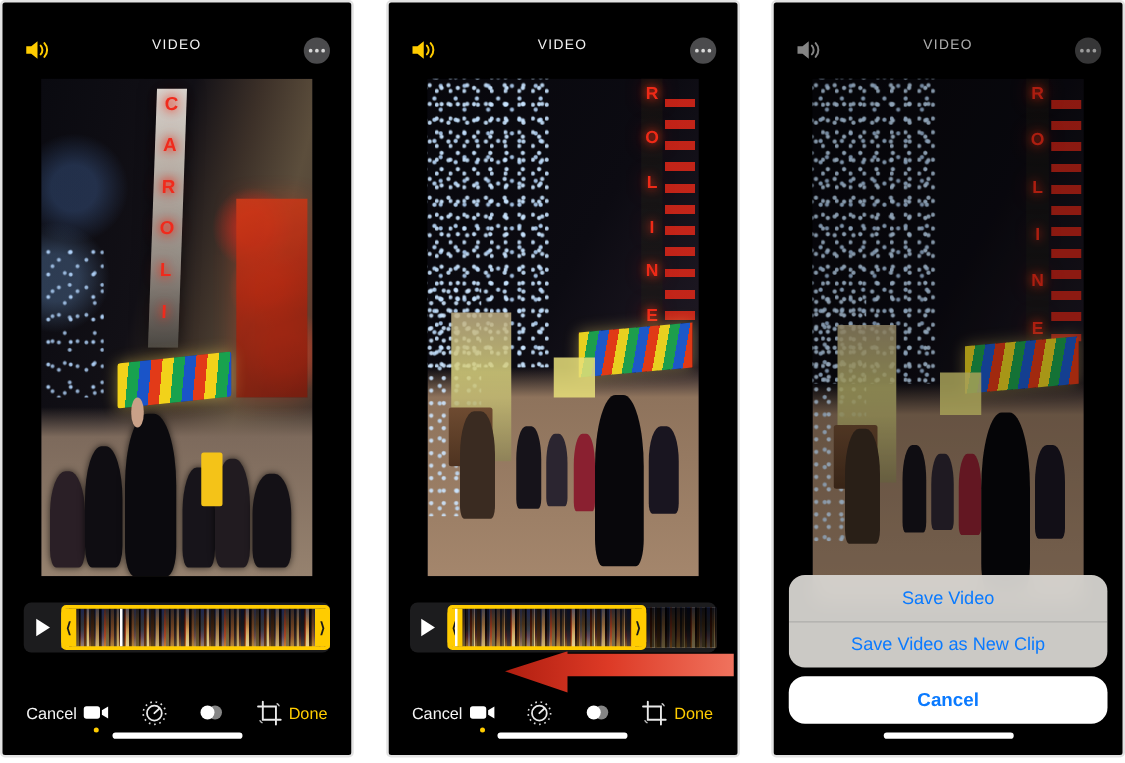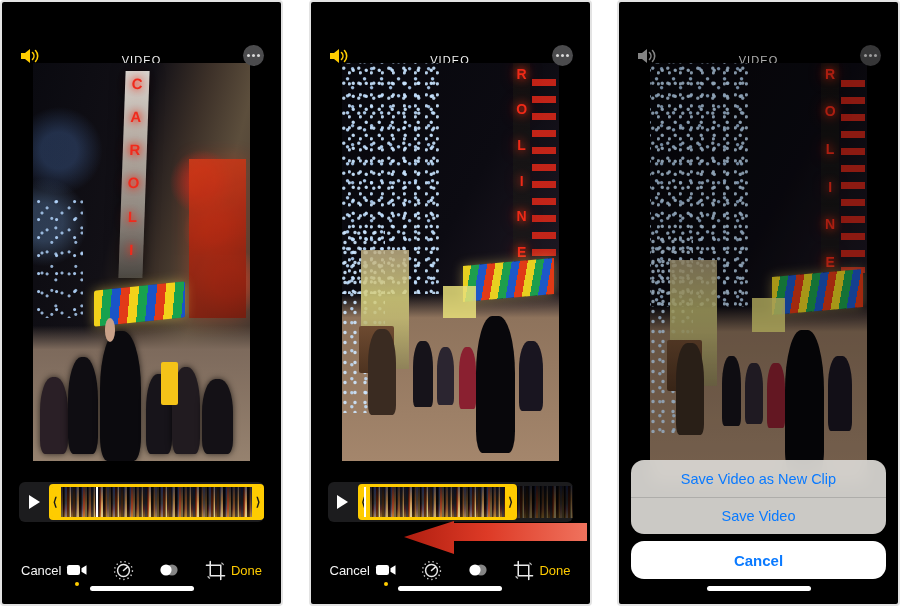--- a/index.html
+++ b/index.html
@@ -35,21 +35,21 @@
     border-radius: 2px;
     overflow: hidden;
   }
 
   
   .topbar {
     position: absolute;
     top: 25px; left: 0; right: 0;
     height: 36px;
     display: flex;
-    align-items: flex-end;
+    align-items: flex-start;
     justify-content: space-between;
     padding: 0 14px;
   }
   .speaker-icon { width: 24px; height: 20px; position: relative; display:block; }
   .speaker-icon svg { display: block; }
   .video-title {
     position: absolute; left: 0; right: 0;
     text-align: center;
     color: #f2f2f2;
     font-size: 11px;
@@ -686,22 +686,22 @@
             <i></i>
             <i></i>
             <i></i>
         </div>
       </div>
 
       <div class="dim-overlay"></div>
 
       <div class="action-sheet">
         <div class="sheet-group">
+          <div class="sheet-item">Save Video</div>
           <div class="sheet-item">Save Video as New Clip</div>
-          <div class="sheet-item">Save Video</div>
         </div>
         <div class="sheet-cancel-group">
           <div class="sheet-cancel">Cancel</div>
         </div>
       </div>
 
       <div class="home-ind" style="z-index:7;"></div>
     </div>
   </div>
 

